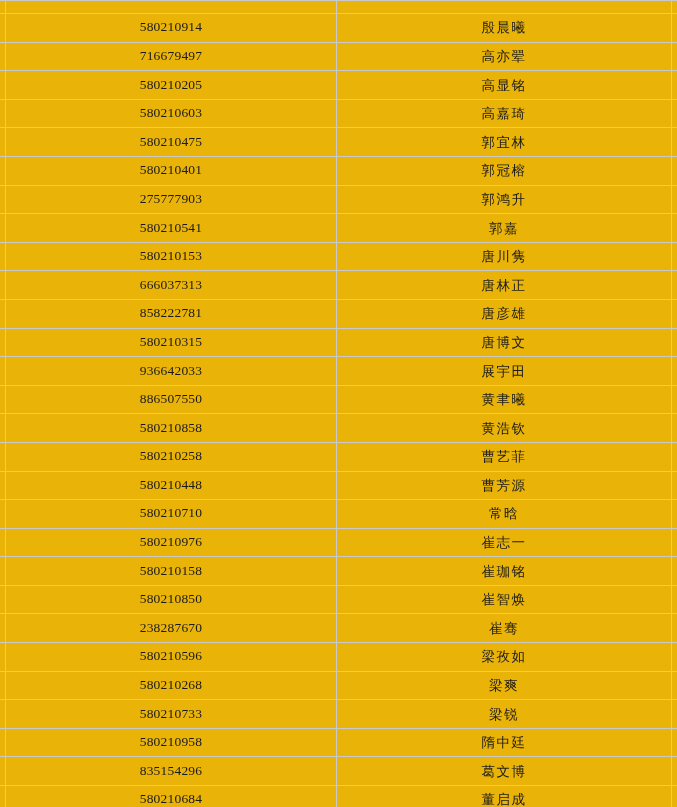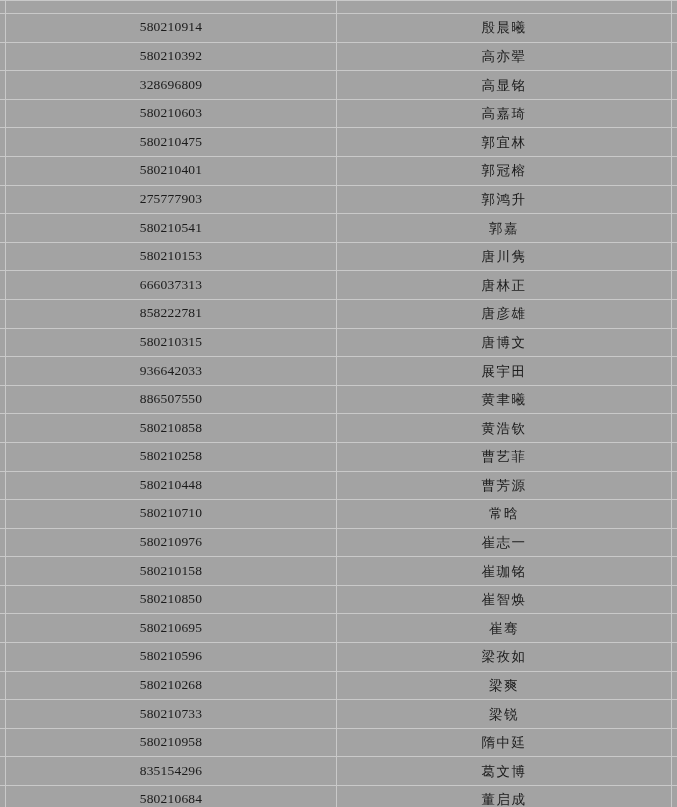--- a/index.html
+++ b/index.html
@@ -10,21 +10,21 @@
   body {
     width: 677px;
     height: 807px;
     overflow: hidden;
     font-family: "Liberation Serif", serif;
   }
   .page {
     position: relative;
     width: 677px;
     height: 807px;
-    background: #a3a3a3;
+    background: #eab308;
   }
   table.roster {
     border-collapse: collapse;
     width: 677px;
     table-layout: fixed;
   }
   table.roster td {
     height: 27.6px;
     padding: 0;
     text-align: center;
@@ -75,27 +75,27 @@
         <td class="c-right"></td>
       </tr>
     <tr>
           <td class="c-left"></td>
           <td class="c-id">580210914</td>
           <td class="c-name">殷晨曦</td>
           <td class="c-right"></td>
         </tr>
         <tr>
           <td class="c-left"></td>
-          <td class="c-id">580210392</td>
+          <td class="c-id">716679497</td>
           <td class="c-name">高亦翚</td>
           <td class="c-right"></td>
         </tr>
         <tr>
           <td class="c-left"></td>
-          <td class="c-id">328696809</td>
+          <td class="c-id">580210205</td>
           <td class="c-name">高显铭</td>
           <td class="c-right"></td>
         </tr>
         <tr>
           <td class="c-left"></td>
           <td class="c-id">580210603</td>
           <td class="c-name">高嘉琦</td>
           <td class="c-right"></td>
         </tr>
         <tr>
@@ -195,21 +195,21 @@
           <td class="c-right"></td>
         </tr>
         <tr>
           <td class="c-left"></td>
           <td class="c-id">580210850</td>
           <td class="c-name">崔智焕</td>
           <td class="c-right"></td>
         </tr>
         <tr>
           <td class="c-left"></td>
-          <td class="c-id">580210695</td>
+          <td class="c-id">238287670</td>
           <td class="c-name">崔骞</td>
           <td class="c-right"></td>
         </tr>
         <tr>
           <td class="c-left"></td>
           <td class="c-id">580210596</td>
           <td class="c-name">梁孜如</td>
           <td class="c-right"></td>
         </tr>
         <tr>

